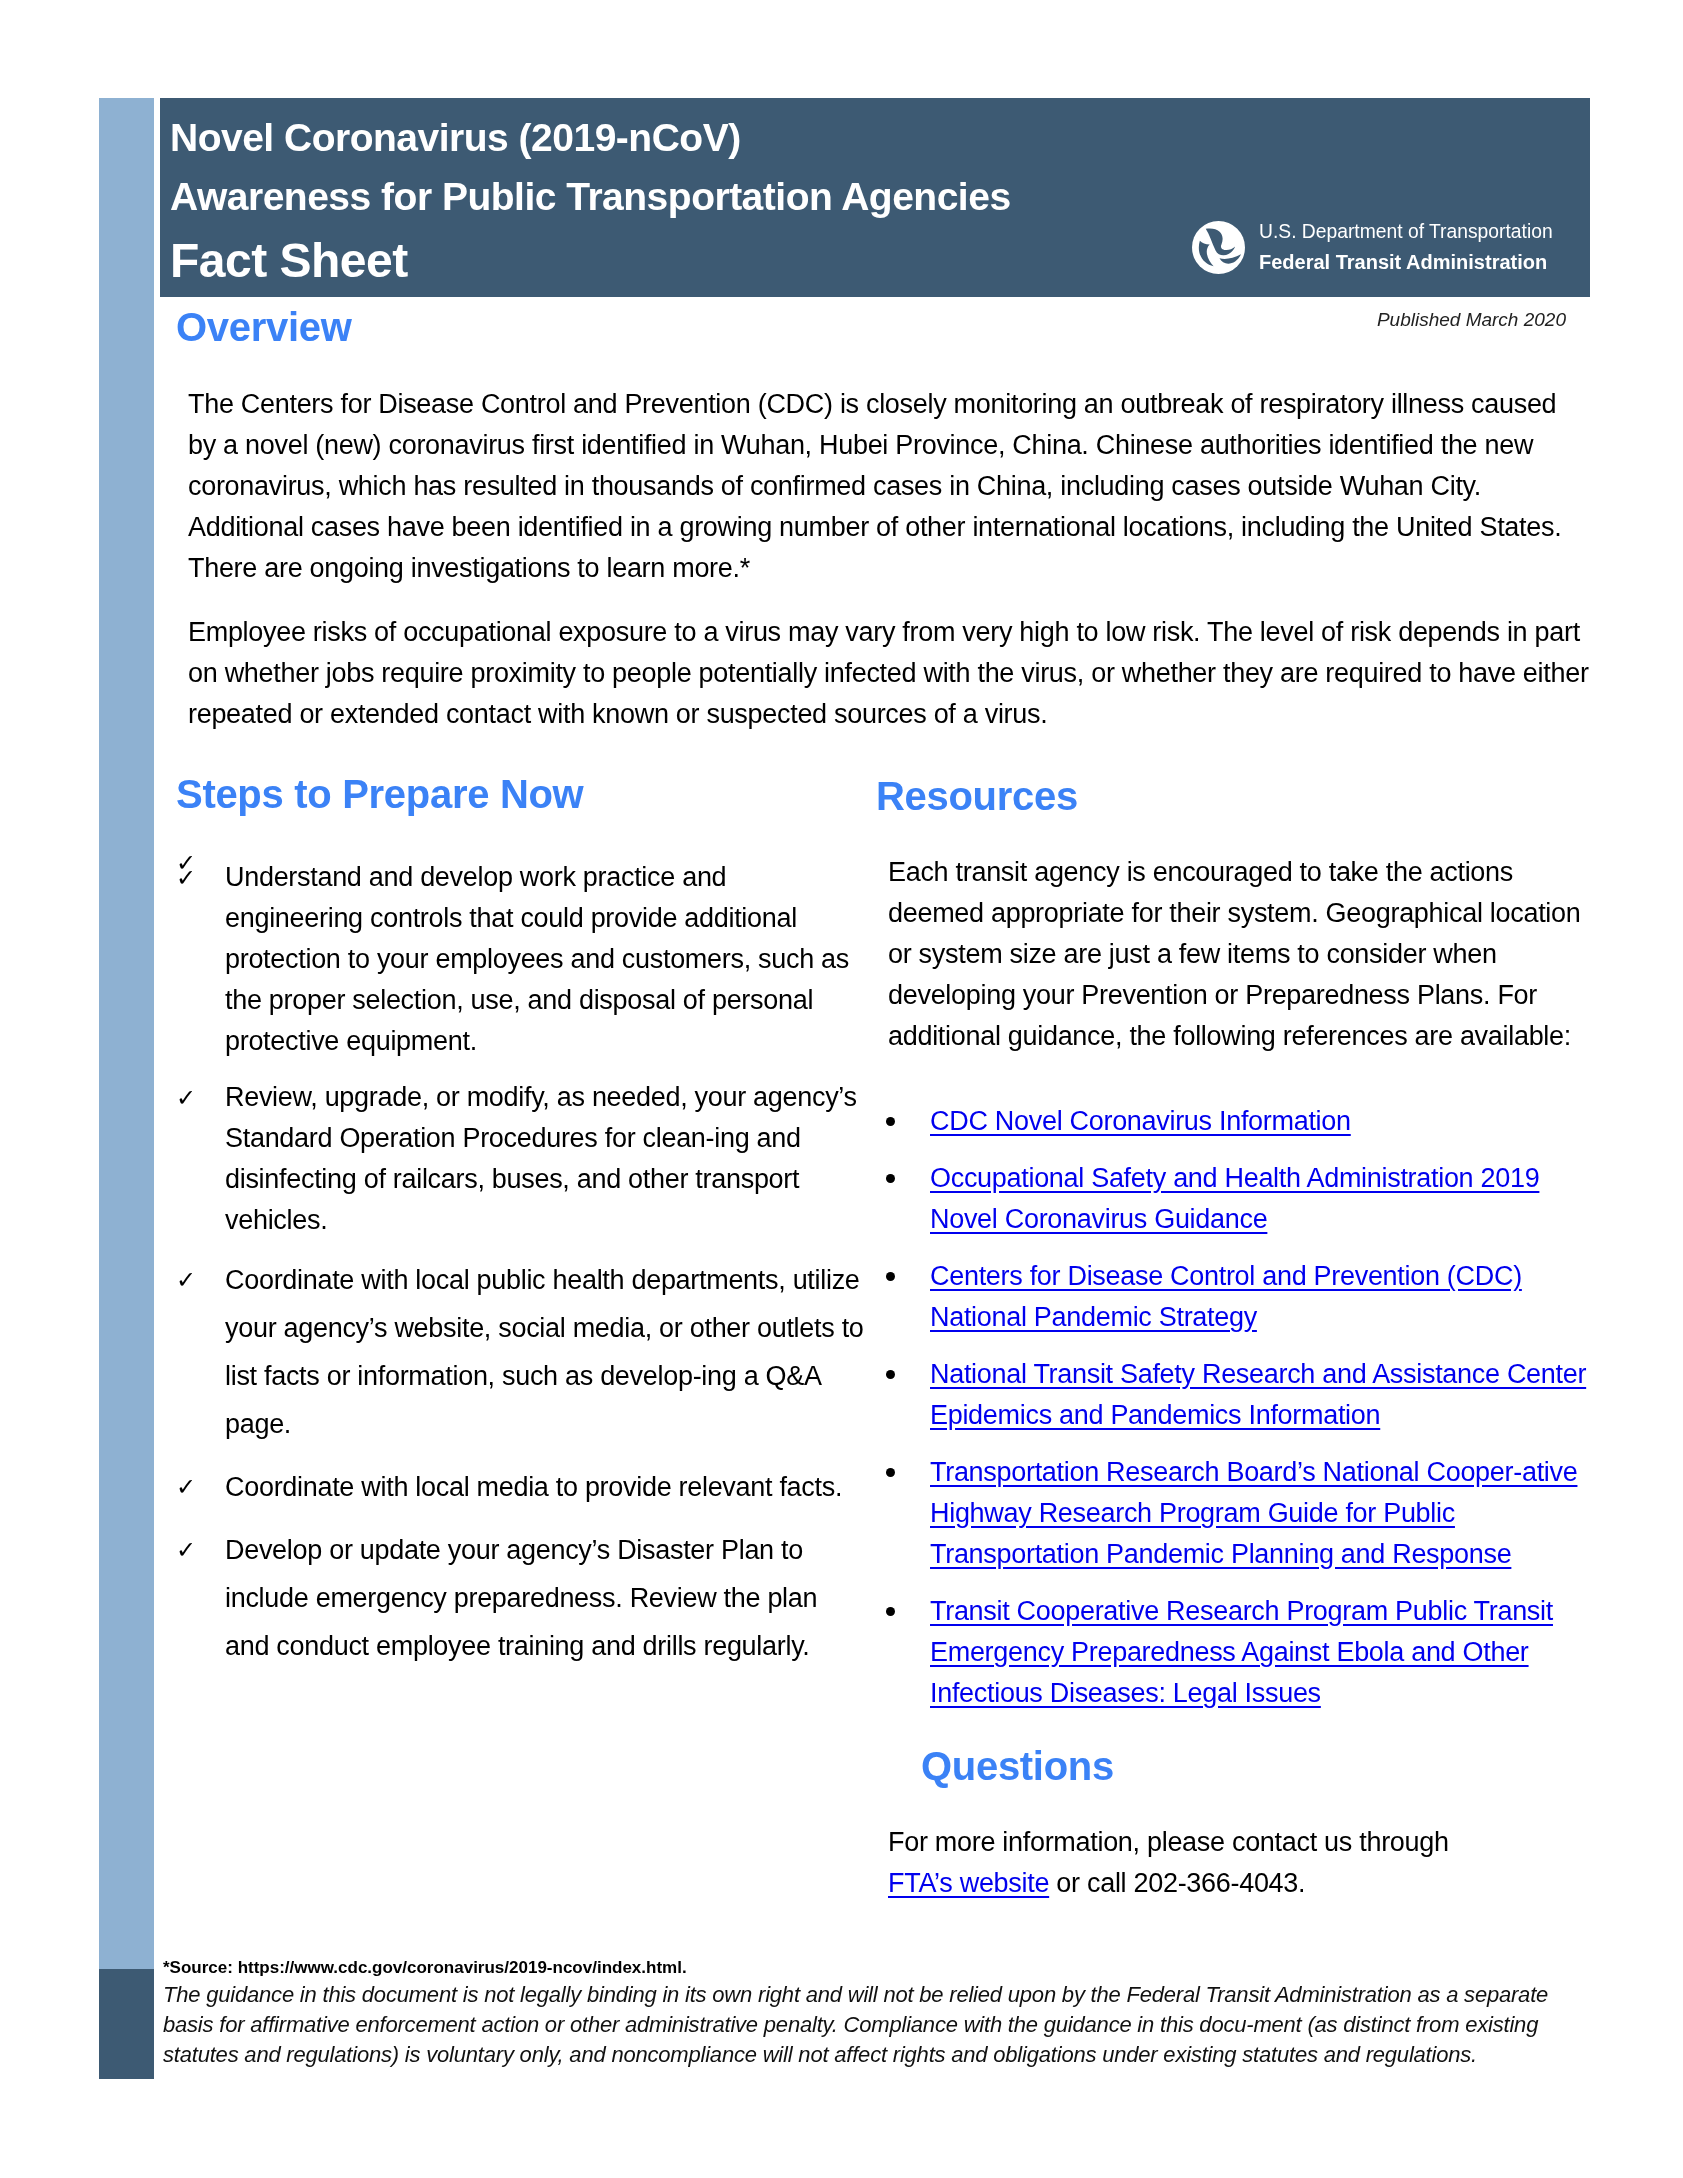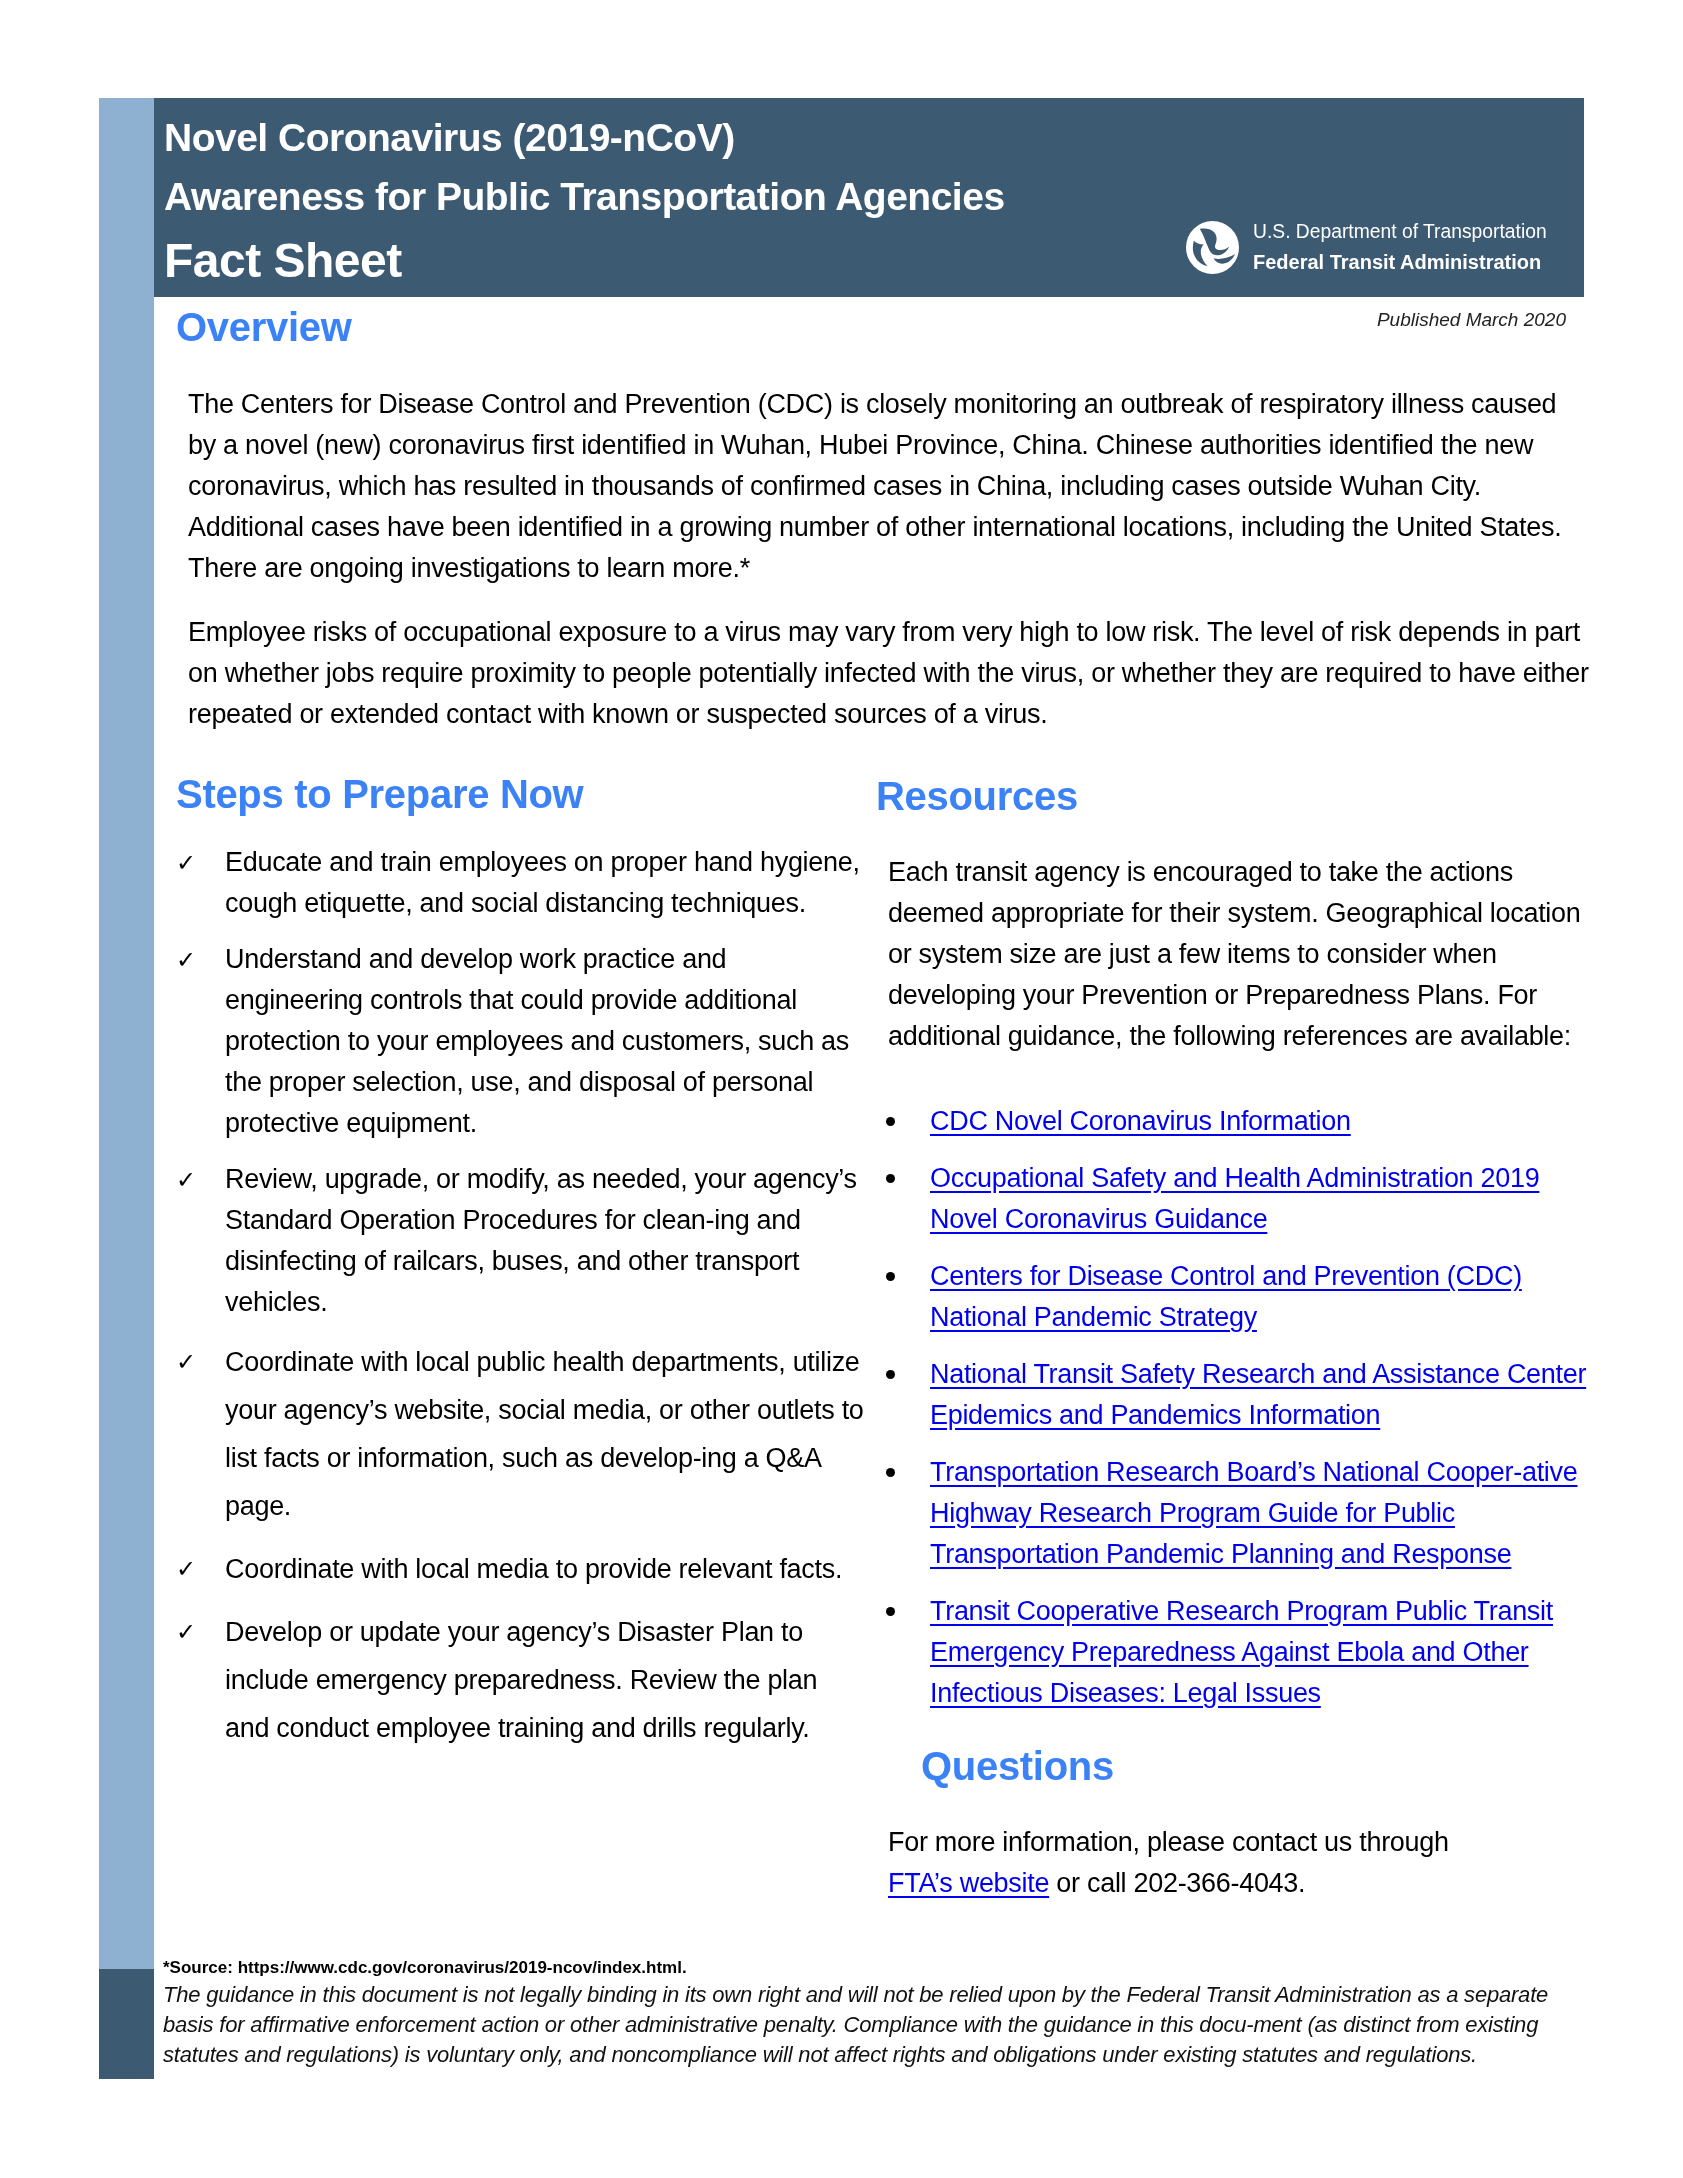--- a/index.html
+++ b/index.html
@@ -2,21 +2,21 @@
 <html><head>
 <meta charset="utf-8">
 <style>
   html, body { margin: 0; padding: 0; background: #ffffff; }
   body { width: 1683px; height: 2178px; position: relative; overflow: hidden;
          font-family: "Liberation Sans", sans-serif; color: #000; }
 
   .stripe-light { position: absolute; left: 99px; top: 98px; width: 55px; height: 1871px; background: #8eb1d2; }
   .stripe-dark  { position: absolute; left: 99px; top: 1969px; width: 55px; height: 110px; background: #3d5a73; }
 
-  .header { position: absolute; left: 154px; top: 98px; width: 1430px; height: 199px; background: #3d5a73; color: #fff; }
+  .header { position: absolute; left: 160px; top: 98px; width: 1430px; height: 199px; background: #3d5a73; color: #fff; }
   .header .title-line { position: absolute; left: 10px; font-weight: bold; white-space: nowrap;
                         font-family: "Liberation Sans", sans-serif; letter-spacing: -0.5px; }
   .header .t1 { top: 18px; font-size: 39px; }
   .header .t2 { top: 77px; font-size: 39px; }
   .header .t3 { top: 135px; font-size: 48px; }
 
   .logo { position: absolute; left: 1032px; top: 123px; width: 53px; height: 53px; }
   .agency { position: absolute; left: 1099px; color: #fff; white-space: nowrap; font-size: 19.3px; }
   .agency.a1 { top: 123px; }
   .agency.a2 { top: 153px; font-weight: bold; font-size: 20px; }
@@ -63,21 +63,21 @@
 </div>
 
 <div class="published">Published March 2020</div>
 
 <h2 class="section" style="left:176px; top:305px;">Overview</h2>
 <p class="para" style="left:176px; top:372px; width:1396px;">The Centers for Disease Control and Prevention (CDC) is closely monitoring an outbreak of respiratory illness caused by a novel (new) coronavirus first identified in Wuhan, Hubei Province, China. Chinese authorities identified the new coronavirus, which has resulted in thousands of confirmed cases in China, including cases outside Wuhan City. Additional cases have been identified in a growing number of other international locations, including the United States. There are ongoing investigations to learn more.*</p>
 <p class="para" style="left:176px; top:600px; width:1406px;">Employee risks of occupational exposure to a virus may vary from very high to low risk. The level of risk depends in part on whether jobs require proximity to people potentially infected with the virus, or whether they are required to have either repeated or extended contact with known or suspected sources of a virus.</p>
 
 <h2 class="section" style="left:176px; top:772px;">Steps to Prepare Now</h2>
 <ul class="steps">
-  <li><span class="check">✓</span><span>Educate and train employees on proper hand hygiene, cough etiquette, and social distancing techniques.</span></li>
+  <li><span class="check">✓</span></li>
   <li><span class="check">✓</span><span>Understand and develop work practice and engineering controls that could provide additional protection to your employees and customers, such as the proper selection, use, and disposal of personal protective equipment.</span></li>
   <li><span class="check">✓</span><span>Review, upgrade, or modify, as needed, your agency’s Standard Operation Procedures for clean-ing and disinfecting of railcars, buses, and other transport vehicles.</span></li>
   <li class="loose"><span class="check">✓</span><span>Coordinate with local public health departments, utilize your agency’s website, social media, or other outlets to list facts or information, such as develop-ing a Q&amp;A page.</span></li>
   <li class="loose"><span class="check">✓</span><span>Coordinate with local media to provide relevant facts.</span></li>
   <li class="loose"><span class="check">✓</span><span>Develop or update your agency’s Disaster Plan to include emergency preparedness. Review the plan and conduct employee training and drills regularly.</span></li>
 </ul>
 
 <h2 class="section" style="left:876px; top:774px;">Resources</h2>
 <p class="para" style="left:876px; top:840px; width:693px;">Each transit agency is encouraged to take the actions deemed appropriate for their system. Geographical location or system size are just a few items to consider when developing your Prevention or Preparedness Plans. For additional guidance, the following references are available:</p>
 <ul class="resources-list">

